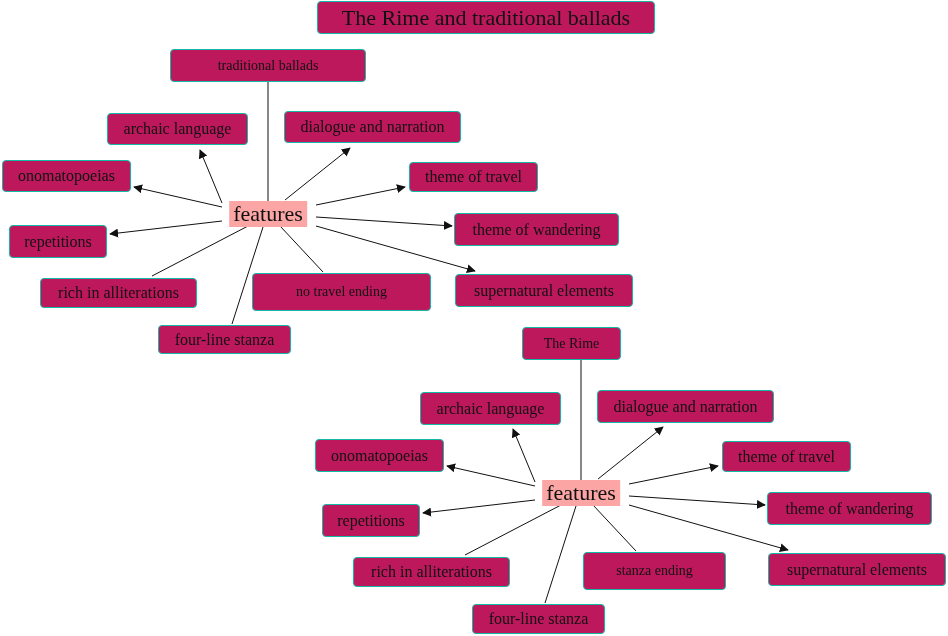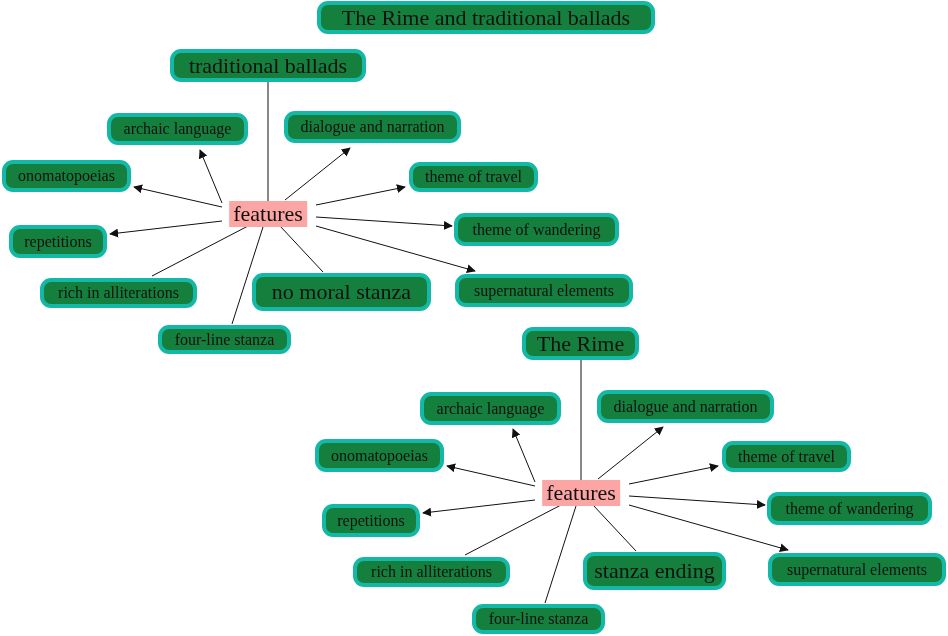--- a/index.html
+++ b/index.html
@@ -1,23 +1,23 @@
 <!DOCTYPE html>
 <html><head>
   <meta charset="utf-8">
   <style>
     html, body { margin: 0; padding: 0; background: #ffffff; }
     body { width: 948px; height: 636px; position: relative; overflow: hidden;
            font-family: "Liberation Serif", "DejaVu Serif", serif; color: #111; }
     #edges { position: absolute; left: 0; top: 0; width: 948px; height: 636px; }
-    .node { position: absolute; box-sizing: border-box; background: #15803d;
-            border: 4px solid #14b8a6; border-radius: 11px; white-space: nowrap;
+    .node { position: absolute; box-sizing: border-box; background: #be185d;
+            border: 1px solid #14b8a6; border-radius: 4px; white-space: nowrap;
             display: flex; align-items: center; justify-content: center;
             font-size: 16px; line-height: 1; }
-    .node.big { font-size: 22px; }
+    .node.big { font-size: 14px; }
     .node.title { font-size: 22px; }
     .label { position: absolute; white-space: nowrap; font-size: 22px;
              transform: translate(-50%, -50%); background: #fca5a5; padding: 0 4px; }
   </style>
 </head>
 <body>
 
 <svg id="edges" xmlns="http://www.w3.org/2000/svg">
   <defs>
     <marker id="arrowhead" viewBox="0 0 10 10" refX="9" refY="5" markerWidth="9" markerHeight="9" orient="auto-start-reverse" markerUnits="userSpaceOnUse">
@@ -52,25 +52,25 @@
 
 <div class="node big" style="left:170px;top:49px;width:196px;height:33px;">traditional ballads</div>
 <div class="label" style="left:268px;top:214px;">features</div>
 <div class="node" style="left:107px;top:113px;width:141px;height:32px;">archaic language</div>
 <div class="node" style="left:284px;top:111px;width:177px;height:32px;">dialogue and narration</div>
 <div class="node" style="left:2px;top:160px;width:129px;height:32px;">onomatopoeias</div>
 <div class="node" style="left:409px;top:162px;width:129px;height:30px;">theme of travel</div>
 <div class="node" style="left:9px;top:225px;width:98px;height:33px;">repetitions</div>
 <div class="node" style="left:454px;top:213px;width:165px;height:33px;">theme of wandering</div>
 <div class="node" style="left:40px;top:278px;width:157px;height:30px;">rich in alliterations</div>
-<div class="node big" style="left:252px;top:273px;width:179px;height:38px;">no moral stanza</div>
+<div class="node big" style="left:252px;top:273px;width:179px;height:38px;">no travel ending</div>
 <div class="node" style="left:455px;top:274px;width:178px;height:33px;">supernatural elements</div>
 <div class="node" style="left:158px;top:325px;width:133px;height:29px;">four-line stanza</div>
 
-<div class="node big" style="left:522px;top:327px;width:117px;height:33px;">The Rime</div>
+<div class="node big" style="left:522px;top:327px;width:99px;height:33px;">The Rime</div>
 <div class="label" style="left:581px;top:493px;">features</div>
 <div class="node" style="left:420px;top:392px;width:141px;height:33px;">archaic language</div>
 <div class="node" style="left:597px;top:390px;width:177px;height:33px;">dialogue and narration</div>
 <div class="node" style="left:315px;top:439px;width:129px;height:33px;">onomatopoeias</div>
 <div class="node" style="left:722px;top:441px;width:129px;height:31px;">theme of travel</div>
 <div class="node" style="left:322px;top:504px;width:98px;height:33px;">repetitions</div>
 <div class="node" style="left:767px;top:492px;width:165px;height:33px;">theme of wandering</div>
 <div class="node" style="left:353px;top:557px;width:157px;height:30px;">rich in alliterations</div>
 <div class="node big" style="left:583px;top:552px;width:143px;height:38px;">stanza ending</div>
 <div class="node" style="left:768px;top:553px;width:178px;height:33px;">supernatural elements</div>

